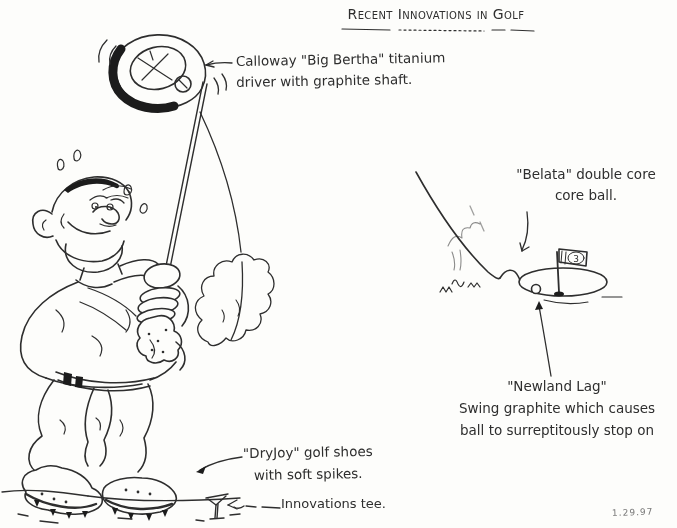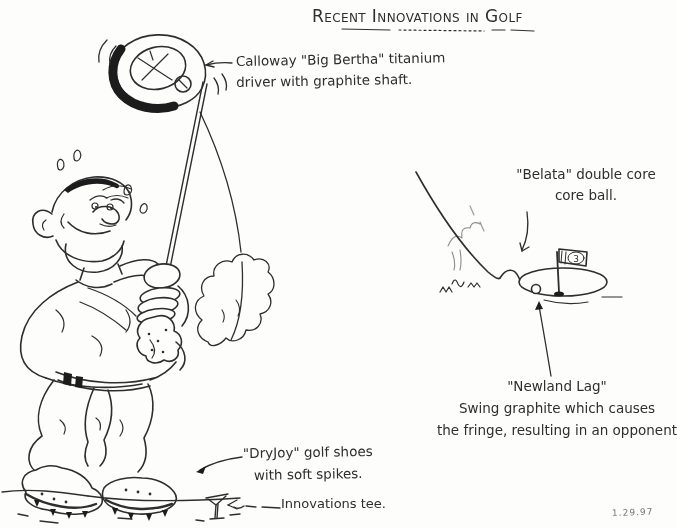--- a/index.html
+++ b/index.html
@@ -5,22 +5,22 @@
   html,body{margin:0;padding:0;}
   body{background:#e9e9e9;}
   #canvas{
     position:relative;width:677px;height:528px;margin:0 auto;
     background:#fdfdfb;overflow:hidden;
     font-family:"DejaVu Sans","Liberation Sans",sans-serif;color:#2e2e2e;
   }
   #sketch{position:absolute;left:0;top:0;}
   .hand{position:absolute;color:#2e2e2e;}
   .title{
-    left:312px;top:6px;width:212px;text-align:left;
-    font-size:17px;font-variant:small-caps;letter-spacing:.4px;
+    left:330px;top:6px;width:212px;text-align:center;
+    font-size:14px;font-variant:small-caps;letter-spacing:.4px;
   }
   .driver-label{left:236px;top:49px;width:232px;font-size:13.5px;line-height:21px;transform:rotate(-1deg);}
   .ball-label{left:498px;top:164px;width:176px;text-align:center;font-size:13.5px;line-height:21px;}
   .lag-block{left:436px;top:375px;width:242px;text-align:center;font-size:13.5px;line-height:22px;}
   .shoes-label{left:224px;top:441px;width:168px;text-align:center;font-size:13.5px;line-height:22px;transform:rotate(-1deg);}
   .tee-label{left:281px;top:496px;width:130px;font-size:13px;}
   .signature{left:612px;top:507px;width:62px;font-size:9px;color:#777;letter-spacing:1px;transform:rotate(-2deg);}
   .ln{display:block;}
 </style>
 </head>
@@ -257,21 +257,21 @@
   </div>
 
   <div class="hand ball-label">
     <span class="ln">"Belata" double core</span>
     <span class="ln">core ball.</span>
   </div>
 
   <div class="hand lag-block">
     <span class="ln">"Newland Lag"</span>
     <span class="ln">Swing graphite which causes</span>
-    <span class="ln">the fringe, resulting in an opponent</span>
+    <span class="ln">ball to surreptitously stop on</span>
   </div>
 
   <div class="hand shoes-label">
     <span class="ln">"DryJoy" golf shoes</span>
     <span class="ln">with soft spikes.</span>
   </div>
 
   <div class="hand tee-label">Innovations tee.</div>
 
   <div class="hand signature">1.29.97</div>

